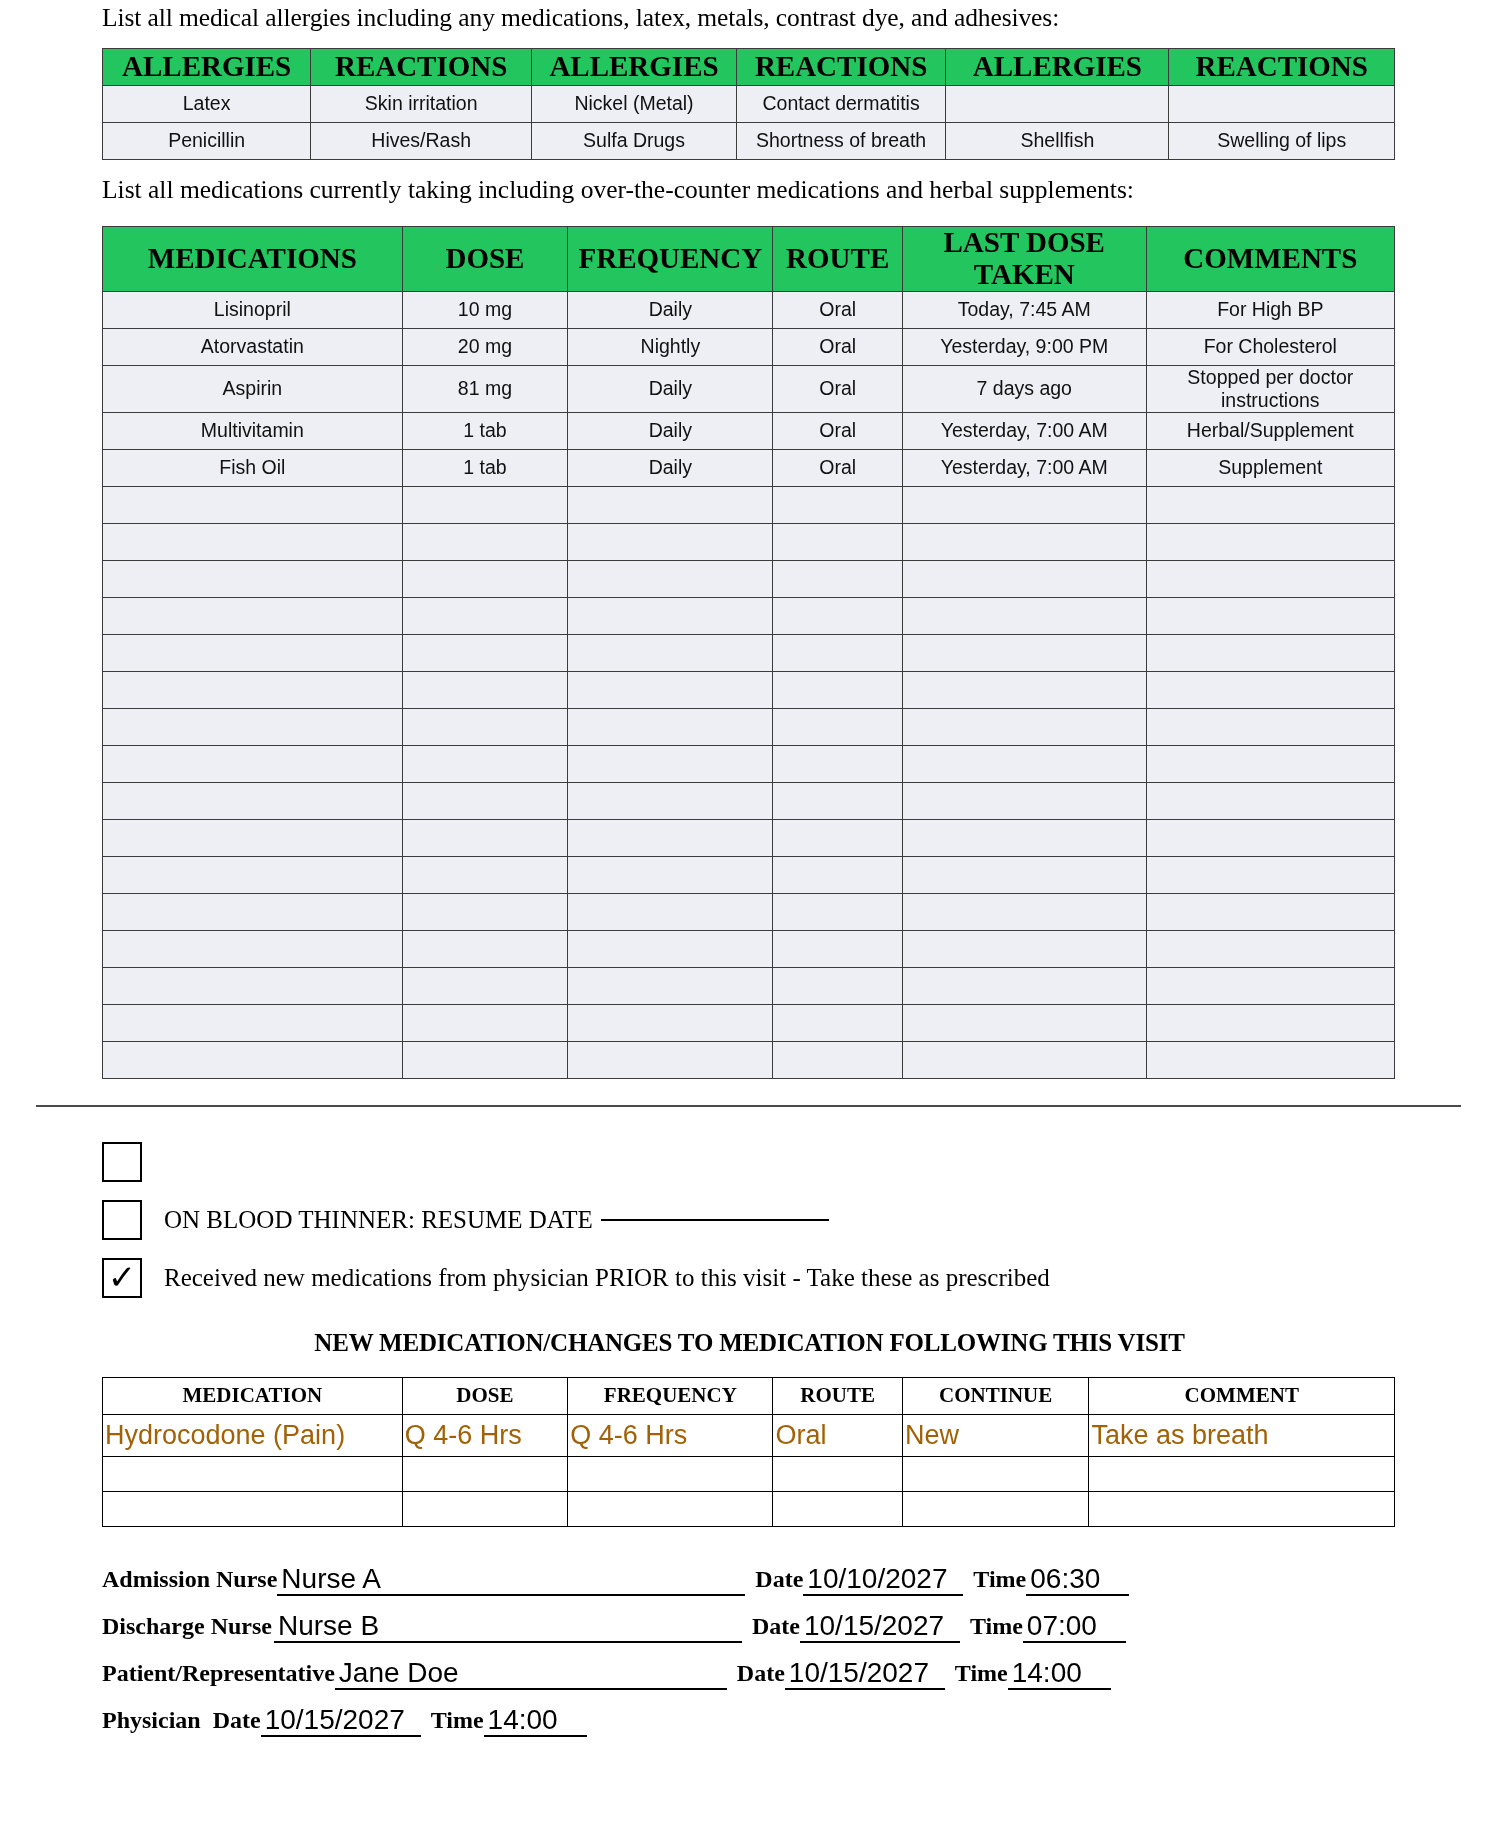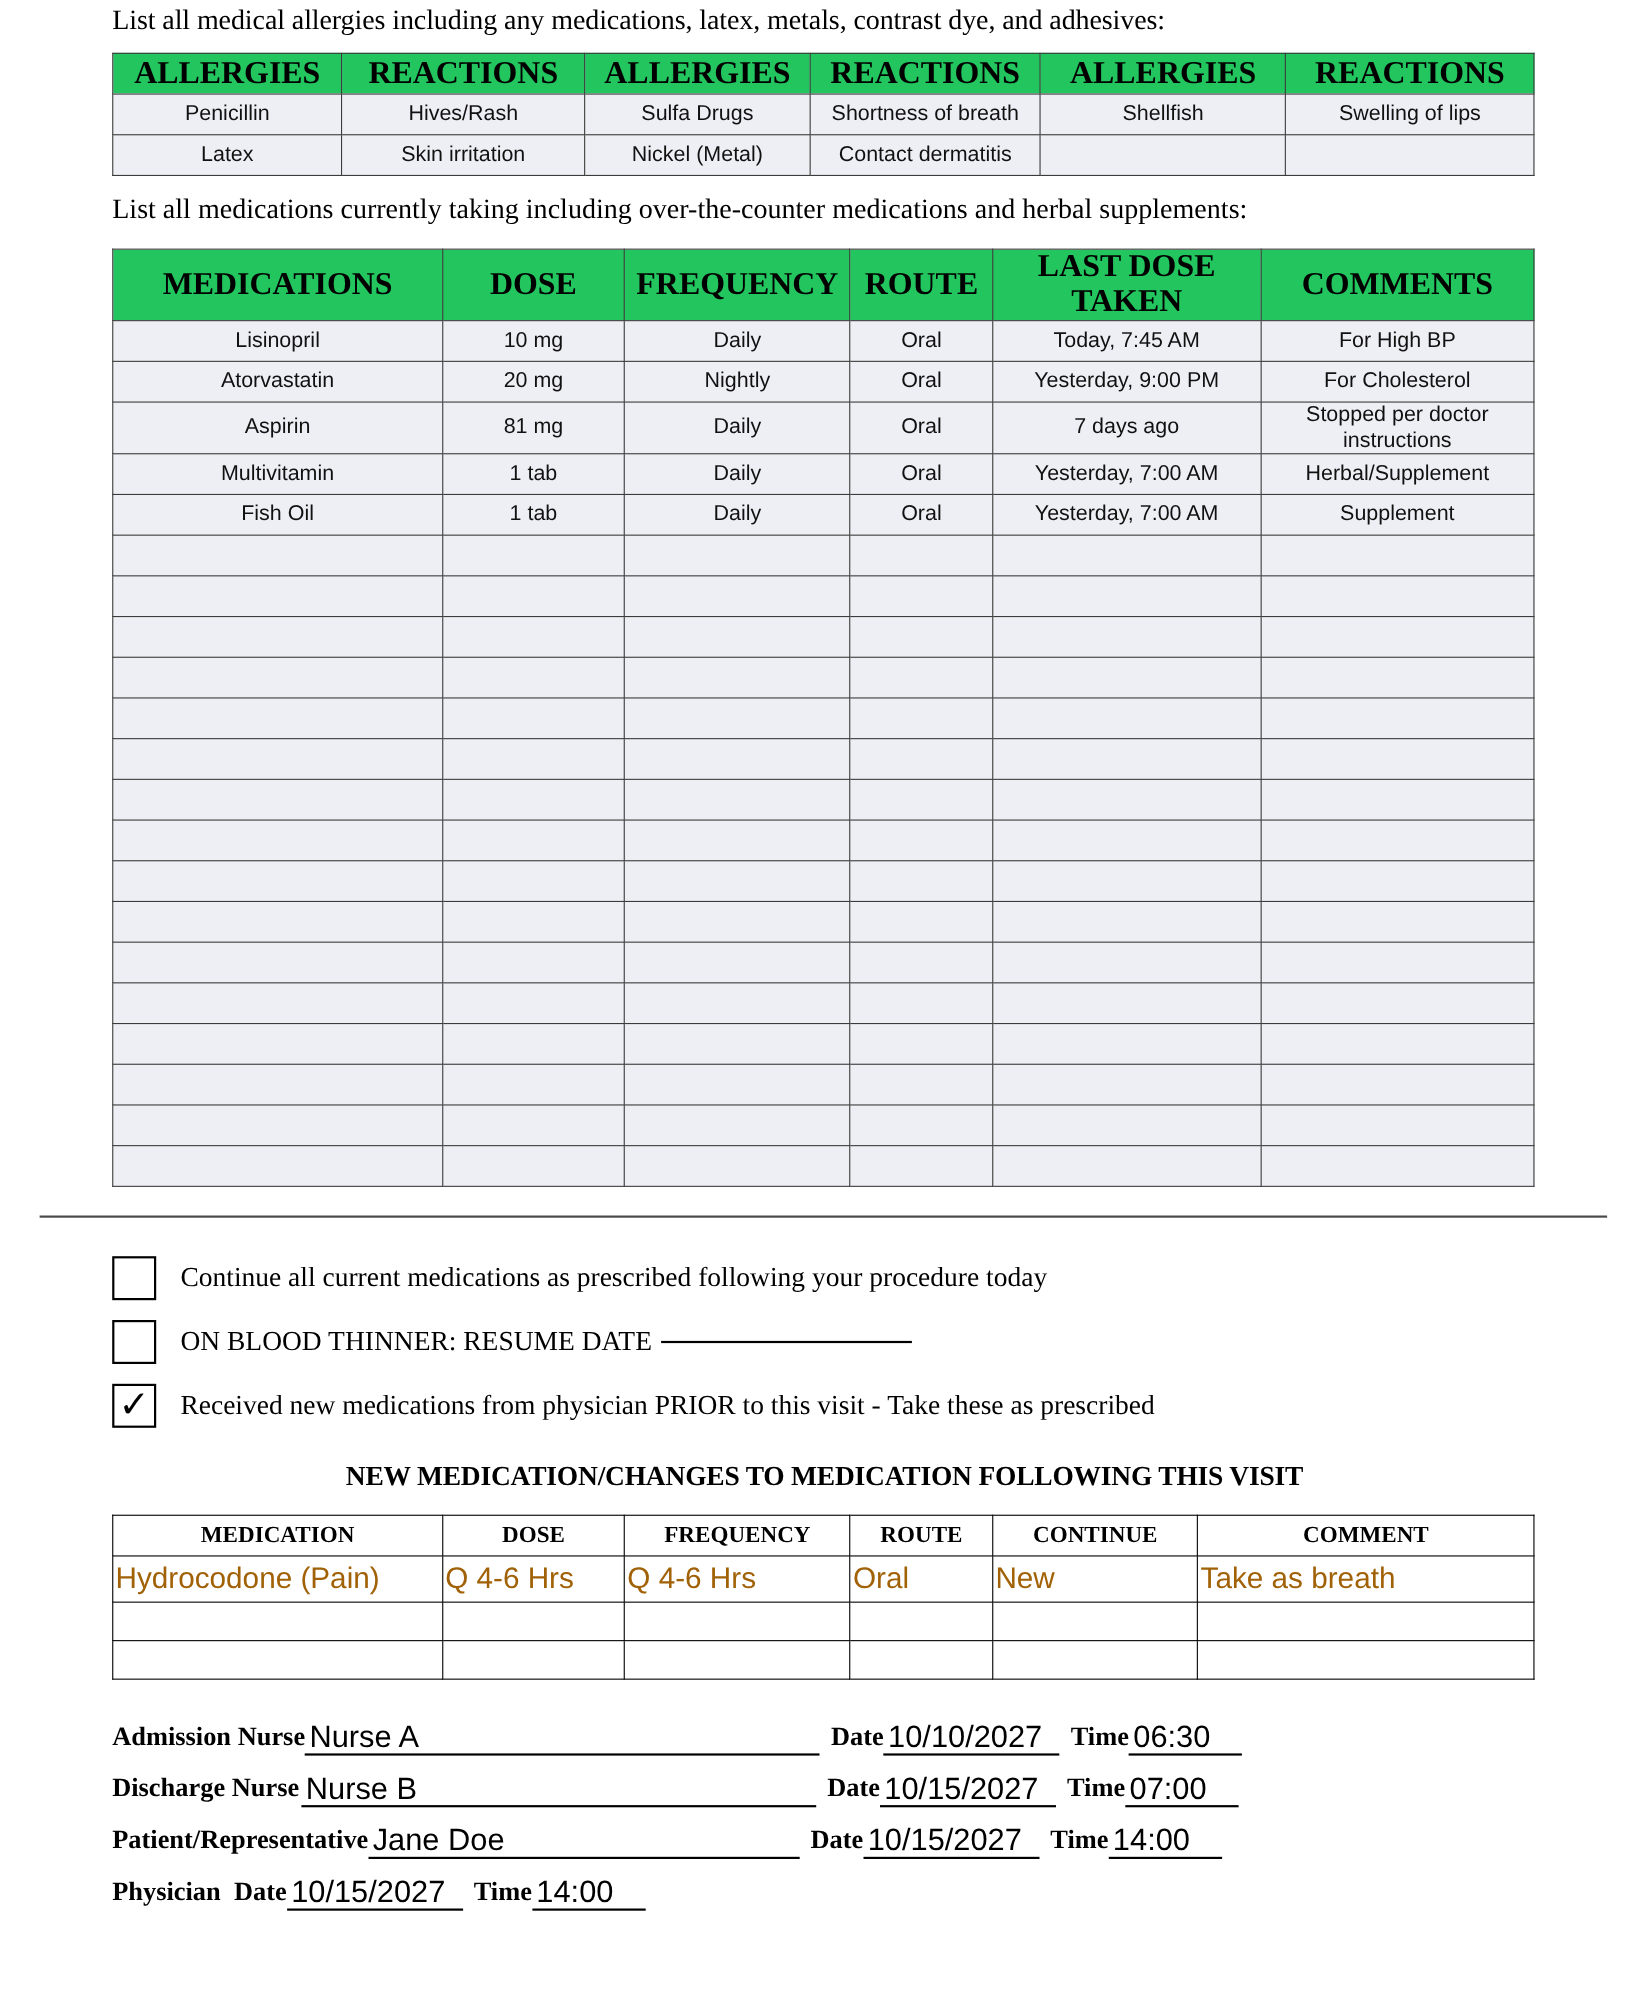--- a/index.html
+++ b/index.html
@@ -236,34 +236,34 @@
         <th>ALLERGIES</th>
         <th>REACTIONS</th>
         <th>ALLERGIES</th>
         <th>REACTIONS</th>
         <th>ALLERGIES</th>
         <th>REACTIONS</th>
       </tr>
     </thead>
     <tbody>
       <tr>
+        <td>Latex</td>
+        <td>Skin irritation</td>
+        <td>Nickel (Metal)</td>
+        <td class="small-txt">Contact dermatitis</td>
+        <td></td>
+        <td></td>
+      </tr>
+      <tr>
         <td>Penicillin</td>
         <td>Hives/Rash</td>
         <td>Sulfa Drugs</td>
         <td class="small-txt">Shortness of breath</td>
         <td>Shellfish</td>
         <td>Swelling of lips</td>
-      </tr>
-      <tr>
-        <td>Latex</td>
-        <td>Skin irritation</td>
-        <td>Nickel (Metal)</td>
-        <td class="small-txt">Contact dermatitis</td>
-        <td></td>
-        <td></td>
       </tr>
     </tbody>
   </table>
 
   <div class="prompt-2">List all medications currently taking including over-the-counter medications and herbal supplements:</div>
 
   <table class="form-table med-table">
     <colgroup>
       <col style="width:257px">
         <col style="width:142px">
@@ -455,21 +455,20 @@
           <td class="blank">&nbsp;</td>
         </tr>
       </tbody>
   </table>
 
   <hr class="hr-sep">
 
   <div class="checklist" id="checklist">
       <div class="check-row">
         <div class="check-box"></div>
-        <span class="check-label">Continue all current medications as prescribed following your procedure today</span>
       </div>
       <div class="check-row">
         <div class="check-box"></div>
         <span class="check-label">ON BLOOD THINNER: RESUME DATE</span>
         <span class="blank-rule"></span>
       </div>
       <div class="check-row">
         <div class="check-box">
           <span class="tick">✓</span>
         </div>

